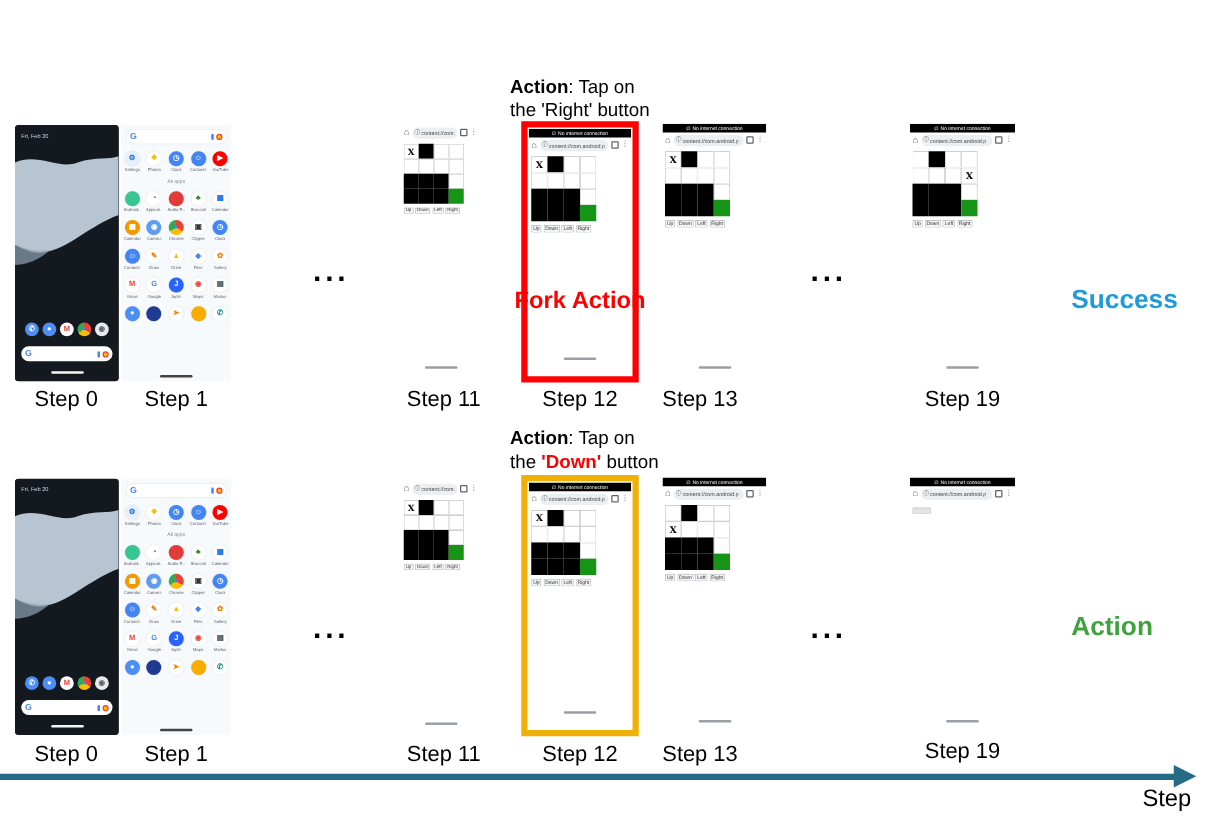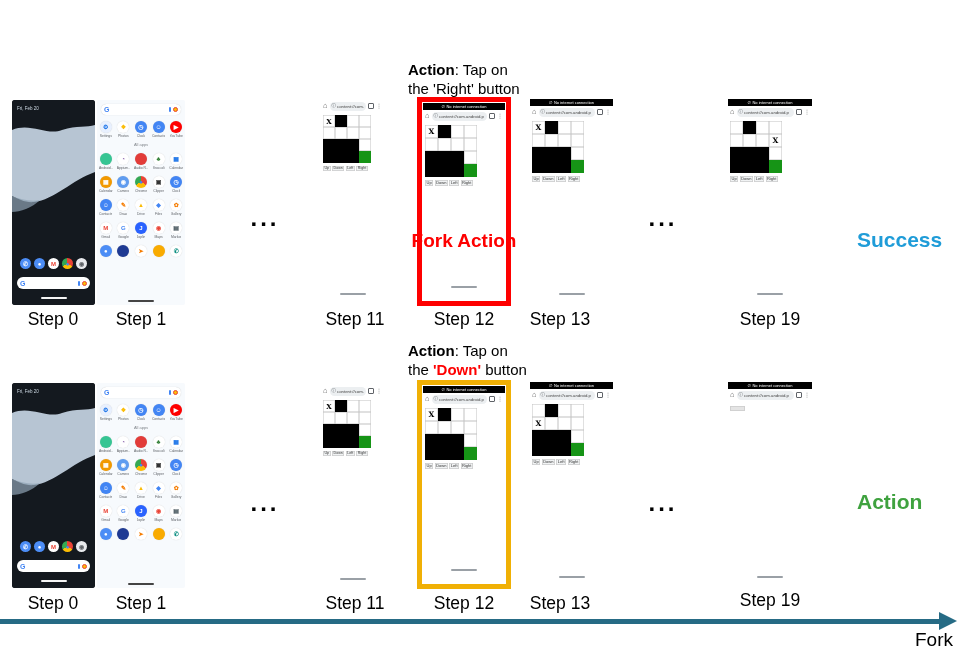--- a/index.html
+++ b/index.html
@@ -870,15 +870,15 @@
   <div class="abs steplabel" style="left:93px;top:593px;">Step 1</div>
   <div class="abs steplabel" style="left:307px;top:593px;">Step 11</div>
   <div class="abs steplabel" style="left:416px;top:593px;">Step 12</div>
   <div class="abs steplabel" style="left:512px;top:593px;">Step 13</div>
   <div class="abs steplabel" style="left:722px;top:590px;">Step 19</div>
 
   <div class="abs outcome" style="left:857px;top:490px;color:var(--c-success,#3fa23f);">Action</div>
 
   <div class="abs axisline" style="left:0;top:619px;width:941px;"></div>
   <div class="abs axishead" style="left:939px;top:612px;"></div>
-  <div class="abs axislabel" style="left:878px;top:629px;">Fork</div>
+  <div class="abs axislabel" style="left:878px;top:629px;">Step</div>
 
 </div>
 
 </body></html>

